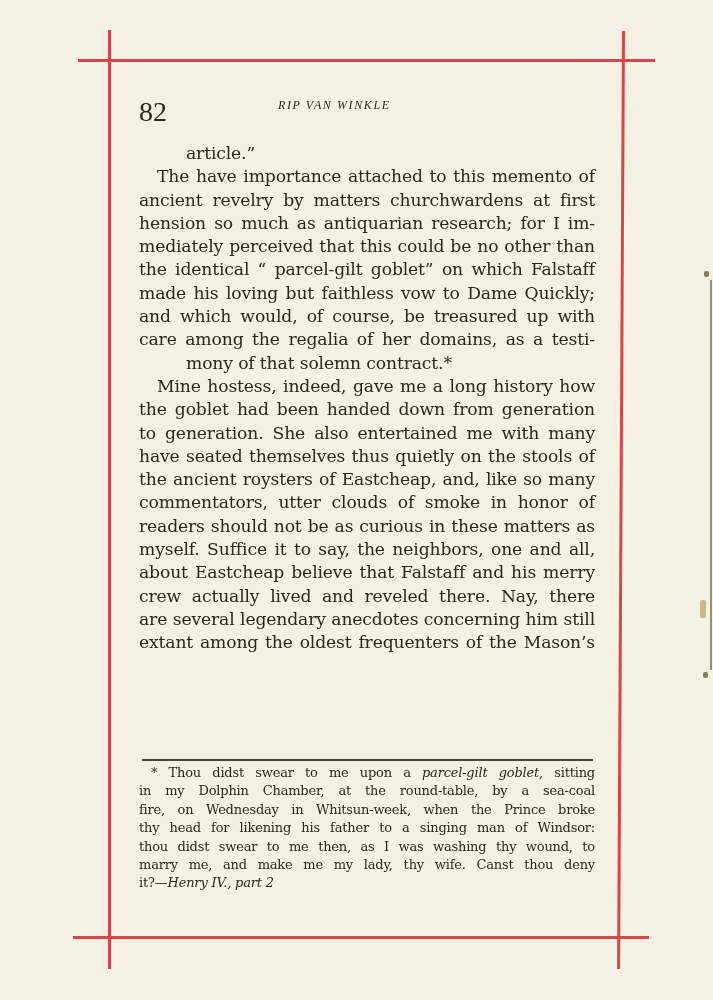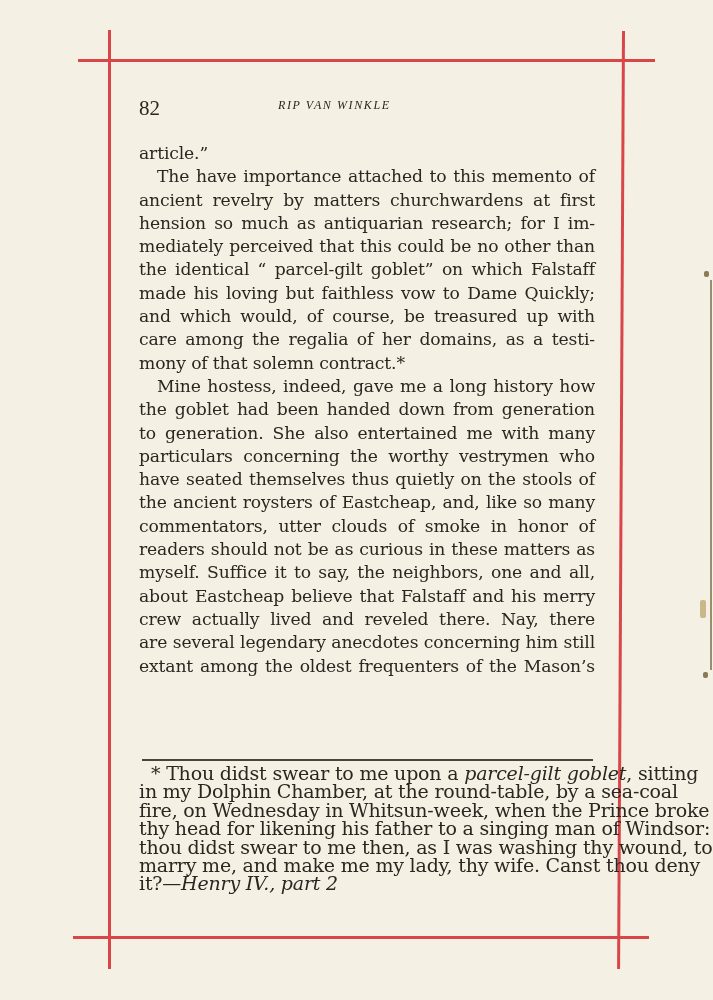--- a/index.html
+++ b/index.html
@@ -12,48 +12,48 @@
   }
   .page { position: absolute; left: 0; top: 0; width: 713px; height: 1000px; }
   .rule-h, .rule-v { position: absolute; background: #d9464a; }
   .rule-h { height: 3px; }
   .rule-v { width: 3px; }
   .running-head {
     position: absolute; top: 96px; left: 139px; width: 460px; height: 28px;
   }
   .page-number {
     position: absolute; left: 0; top: 0;
-    font-family: "Liberation Serif", serif; font-size: 21px; color: #2b2620;
+    font-family: "Liberation Serif", serif; font-size: 28px; color: #2b2620;
   }
   .running-title {
     position: absolute; left: 139px; top: 2px;
     font-family: "Liberation Serif", serif; font-style: italic;
     font-size: 12px; letter-spacing: 1.6px; color: #2b2620;
   }
   .body-text {
     position: absolute; left: 139px; top: 142px; width: 456px;
     font-family: "DejaVu Serif", serif;
     font-size: 17.2px; line-height: 23.3px;
     letter-spacing: -0.15px;
   }
   .line {
     display: block; white-space: nowrap;
     text-align: justify; text-align-last: justify;
     height: 23.3px;
   }
-  .line.last { text-align-last: left; }
+  .line.last { text-align-last: left; margin-left: 47px; }
   .line.indent { padding-left: 18px; }
   .footnote-rule {
     position: absolute; left: 142px; top: 759px; width: 451px; height: 1.5px;
     background: #4a443b;
   }
   .footnote {
     position: absolute; left: 139px; top: 764px; width: 456px;
     font-family: "DejaVu Serif", serif;
-    font-size: 19px; line-height: 18.4px;
+    font-size: 13px; line-height: 18.4px;
     letter-spacing: -0.2px;
   }
   .fline {
     display: block; white-space: nowrap;
     text-align: justify; text-align-last: justify;
     height: 18.4px;
   }
   .fline.last { text-align-last: left; }
   .fline.indent { padding-left: 12px; }
   .it { font-style: italic; }
@@ -86,21 +86,20 @@
     <span class="line">hension so much as antiquarian research; for I im-</span>
     <span class="line">mediately perceived that this could be no other than</span>
     <span class="line">the identical “ parcel-gilt goblet” on which Falstaff</span>
     <span class="line">made his loving but faithless vow to Dame Quickly;</span>
     <span class="line">and which would, of course, be treasured up with</span>
     <span class="line">care among the regalia of her domains, as a testi-</span>
     <span class="line last">mony of that solemn contract.*</span>
     <span class="line indent">Mine hostess, indeed, gave me a long history how</span>
     <span class="line">the goblet had been handed down from generation</span>
     <span class="line">to generation.  She also entertained me with many</span>
-    <span class="line">particulars concerning the worthy vestrymen who</span>
     <span class="line">have seated themselves thus quietly on the stools of</span>
     <span class="line">the ancient roysters of Eastcheap, and, like so many</span>
     <span class="line">commentators, utter clouds of smoke in honor of</span>
     <span class="line">readers should not be as curious in these matters as</span>
     <span class="line">myself.  Suffice it to say, the neighbors, one and all,</span>
     <span class="line">about Eastcheap believe that Falstaff and his merry</span>
     <span class="line">crew actually lived and reveled there.  Nay, there</span>
     <span class="line">are several legendary anecdotes concerning him still</span>
     <span class="line">extant among the oldest frequenters of the Mason’s</span>
   </div>

